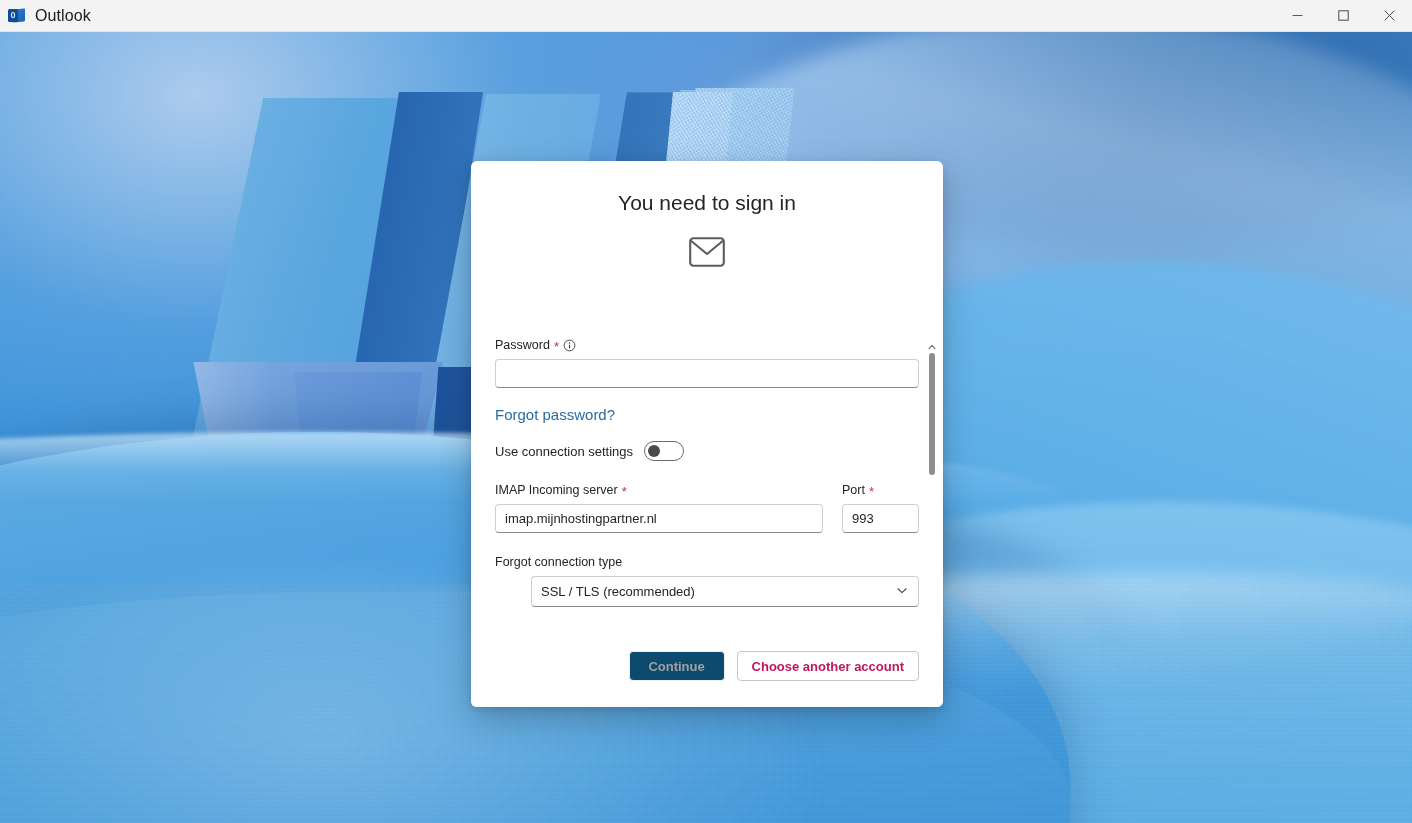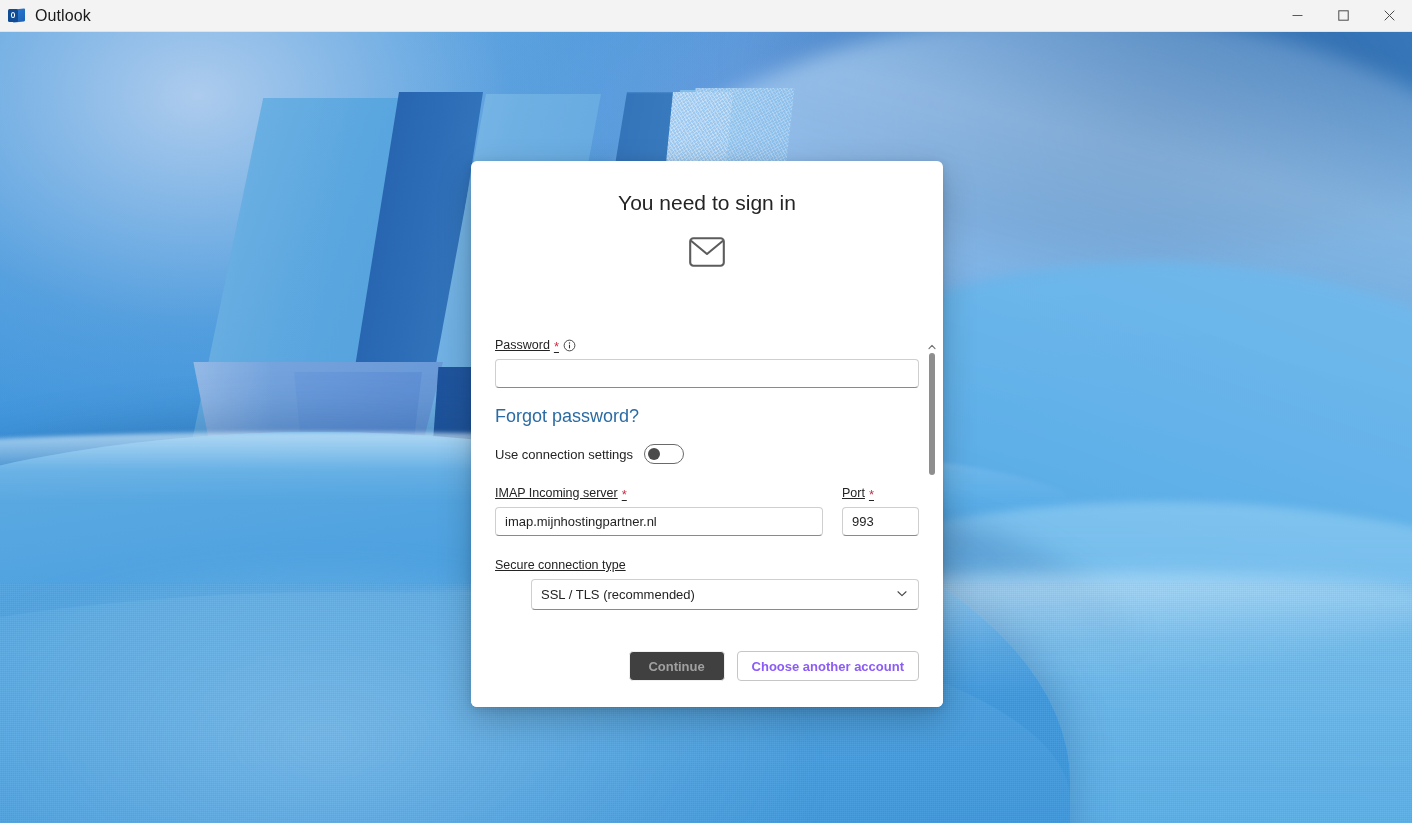--- a/index.html
+++ b/index.html
@@ -342,21 +342,20 @@
   .form-inner {
     padding: 0 24px 0 24px;
   }
   .field-label {
     font-size: 12.5px;
     color: #242424;
     display: flex;
     align-items: center;
     gap: 4px;
     margin-bottom: 7px;
-    text-decoration: underline;
   }
   .req { color: #c4314b; font-size: 13px; line-height: 1; position: relative; top: 1px; }
   .info-icon { display: inline-flex; }
 
   .text-input {
     width: 100%;
     height: 29px;
     border: 1px solid #cfcfcf;
     border-bottom: 1px solid #8a8a8a;
     border-radius: 4px;
@@ -365,21 +364,21 @@
     color: #242424;
     background: #ffffff;
     font-family: "Liberation Sans", sans-serif;
     outline: none;
   }
   .text-input::placeholder { color: #8a8a8a; }
 
   .link {
     display: inline-block;
     margin-top: 18px;
-    font-size: 18px;
+    font-size: 15px;
     color: #2a6ba3;
     cursor: pointer;
   }
 
   .toggle-row {
     display: flex;
     align-items: center;
     gap: 11px;
     margin-top: 17px;
   }
@@ -507,31 +506,31 @@
     border-radius: 4px;
     font-size: 13px;
     font-family: "Liberation Sans", sans-serif;
     padding: 0 14px;
     cursor: pointer;
     display: flex;
     align-items: center;
     justify-content: center;
   }
   .btn-disabled {
-    background: #404040;
+    background: #0c4a6e;
     border: 1px solid #f0f0f0;
     color: #a0a0a0;
     font-weight: 600;
     cursor: default;
     min-width: 96px;
   }
   .btn-secondary {
     background: #ffffff;
     border: 1px solid #c6c6c6;
-    color: #8b5cf6;
+    color: #be185d;
     font-weight: 600;
   }
 </style>
 </head>
 <body>
 
 <div class="desktop">
   <div class="wp wp-base"></div>
   <div class="wp wp-dark-top"></div>
   <div class="wp wp-curve1"></div>
@@ -623,21 +622,21 @@
             <span>Port</span>
             <span class="req">*</span>
           </div>
           <input class="text-input" type="text" value="993" style="">
         </div>
       </div>
 
       
       <div class="field-block">
         <div class="field-label">
-          <span>Secure connection type</span>
+          <span>Forgot connection type</span>
         </div>
         <div class="select-wrap">
           <div class="select-box">
             <span>SSL / TLS (recommended)</span>
             <span class="chev">
               <svg width="14" height="14" viewBox="0 0 16 16" fill="none">
                 <path d="M3.4 6 L8 10.4 L12.6 6" stroke="#474747" stroke-width="1.25" fill="none" stroke-linecap="round" stroke-linejoin="round"></path>
               </svg>
             </span>
           </div>

